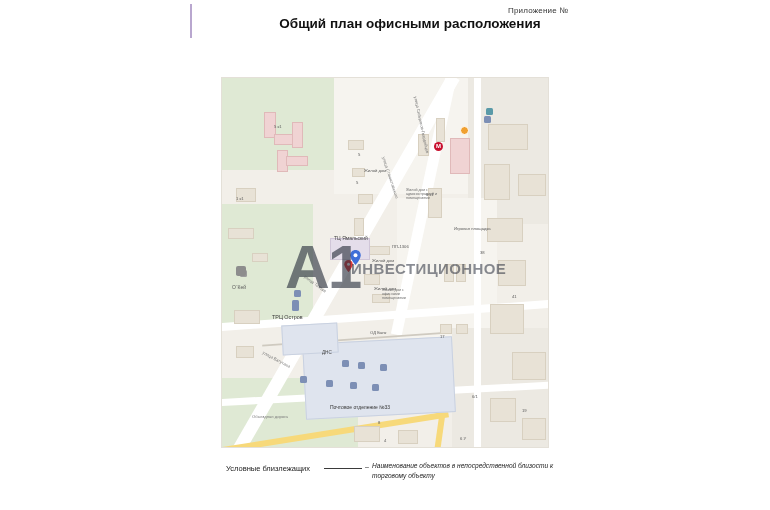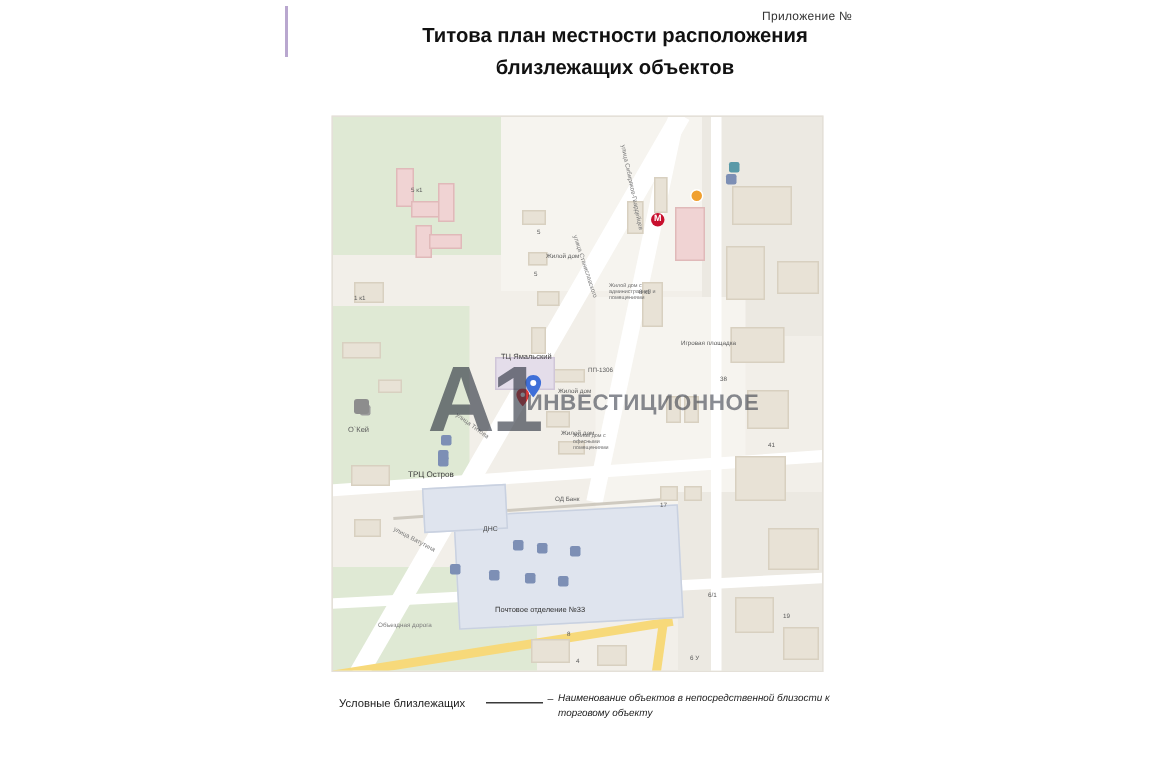--- a/index.html
+++ b/index.html
@@ -199,22 +199,21 @@
 </head>
 <body>
 
 <div class="page">
 
   <div class="accent-bar"></div>
 
   <div class="appendix-label">Приложение №</div>
 
   <div class="doc-title">
-    <span>Титова план местности расположения</span>
-    <span class="line2">близлежащих объектов</span>
+    <span>Общий план офисными расположения</span>
   </div>
 
   <div class="map-frame">
     <div class="map-canvas">
 
       <div class="blk land-green" style="left:-4px;  top:-4px;  width:120px; height:96px;"></div>
       <div class="blk land-pale" style="left:112px; top:-4px;  width:150px; height:120px;"></div>
       <div class="blk land-grey" style="left:246px; top:-4px;  width:90px;  height:150px;"></div>
       <div class="blk land-green" style="left:-4px;  top:126px; width:95px;  height:120px;"></div>
       <div class="blk land-pale" style="left:175px; top:120px; width:100px; height:140px;"></div>

